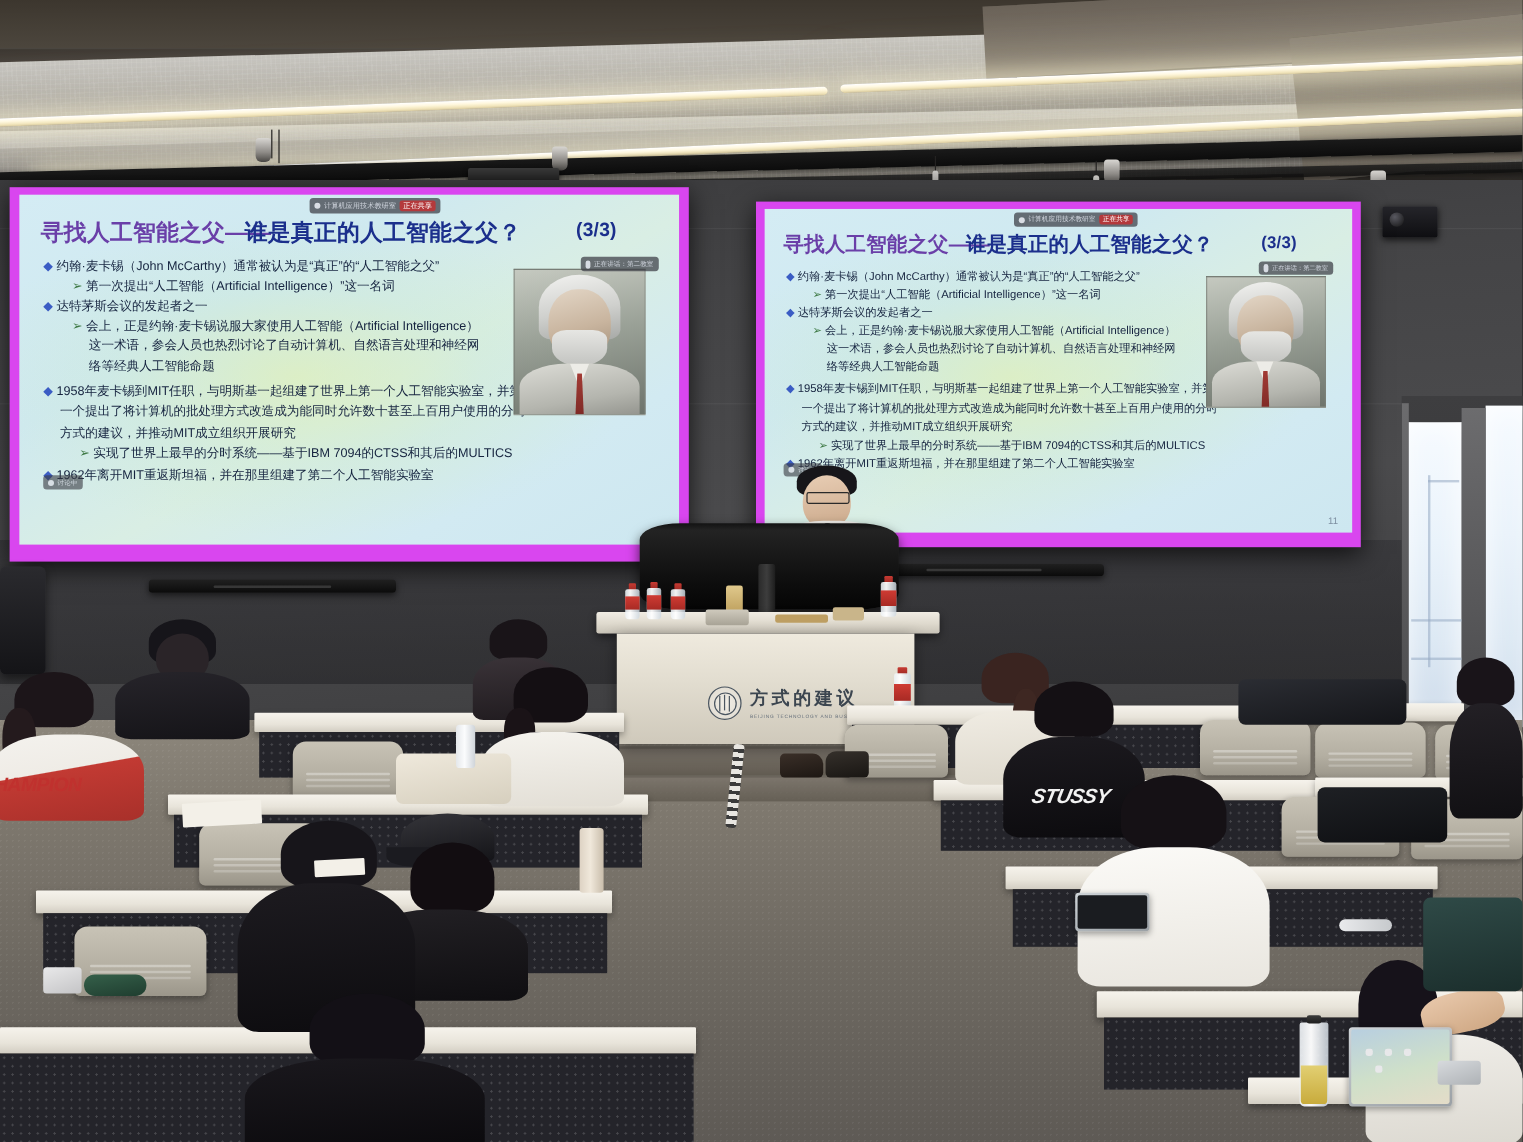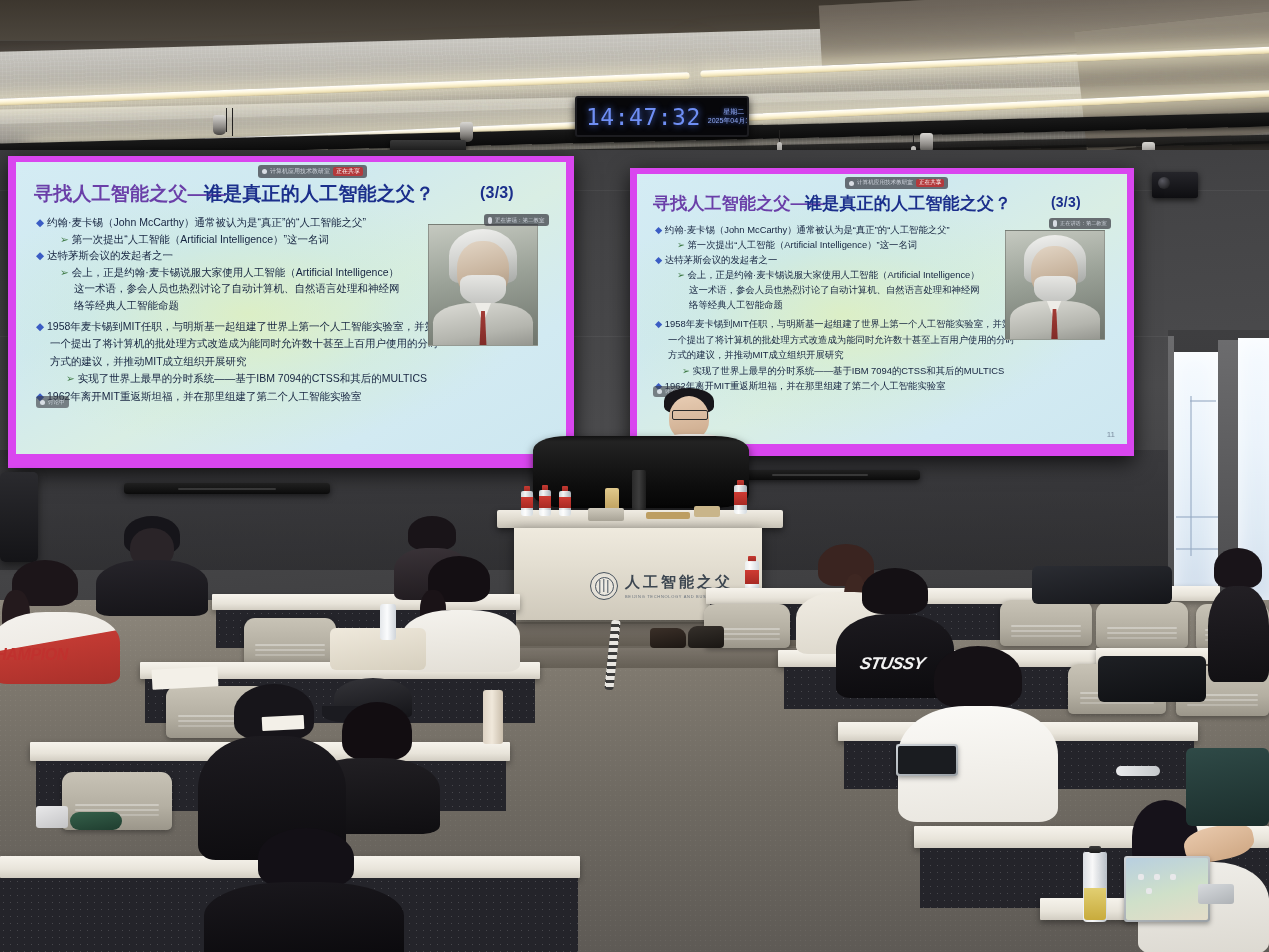--- a/index.html
+++ b/index.html
@@ -363,27 +363,20 @@
     <div class="hang-mic" style="left:777px;top:142px;height:24px;"></div>
     <div class="mic-wire" style="left:913px;top:134px;height:13px;"></div>
     <div class="hang-mic" style="left:911px;top:146px;height:20px;"></div>
     <div class="mic-wire" style="left:226px;top:108px;height:24px;"></div>
     <div class="mic-wire" style="left:232px;top:108px;height:28px;"></div>
 
     <div class="proj-box" style="left:390px;top:140px;width:76px;height:15px;"></div>
     <div class="proj-box" style="left:1150px;top:150px;width:88px;height:16px;"></div>
   </div>
 
-  <div class="clock">
-    <div class="clock-time">14:47:32</div>
-    <div class="clock-right">
-      <div class="clock-week">星期二</div>
-      <div class="clock-date">2025年04月16日</div>
-    </div>
-  </div>
 
   <div class="wall">
     <div class="wall-seam" style="top:40px;"></div>
     <div class="wall-seam" style="top:186px;"></div>
     <div class="wall-panel-dark" style="left:0;top:300px;width:1269px;height:120px;opacity:.55;"></div>
   </div>
 
   <div class="window-wall" style="left:1168px;top:330px;width:101px;height:300px;">
     <div class="glass" style="left:4px;top:22px;width:46px;height:250px;"></div>
     <div class="glass" style="left:70px;top:8px;width:40px;height:268px;"></div>
@@ -519,21 +512,21 @@
 
   <div class="monitor" style="left:533px;top:436px;width:216px;height:72px;"></div>
   <div class="mon-stand" style="left:632px;top:470px;width:14px;height:46px;"></div>
   <div class="mon-base" style="left:618px;top:512px;width:44px;height:8px;"></div>
 
   <div class="podium-desk" style="left:497px;top:510px;width:286px;height:18px;"></div>
   <div class="podium-body" style="left:514px;top:528px;width:248px;height:92px;"></div>
   <div class="podium-logo" style="left:590px;top:572px;">
     <div class="logo-seal"></div>
     <div>
-      <span class="logo-cn">人工智能之父</span>
+      <span class="logo-cn">方式的建议</span>
       <span class="logo-en">BEIJING TECHNOLOGY AND BUSINESS UNIVERSITY</span>
     </div>
   </div>
   <div class="cable-chain" style="left:608px;top:620px;height:70px;transform:rotate(6deg);"></div>
 
   <div class="bottle" style="left:521px;top:486px;width:12px;height:30px;">
     <div class="cap"></div>
       <div class="bd"></div>
       <div class="lbl"></div>
     </div>

